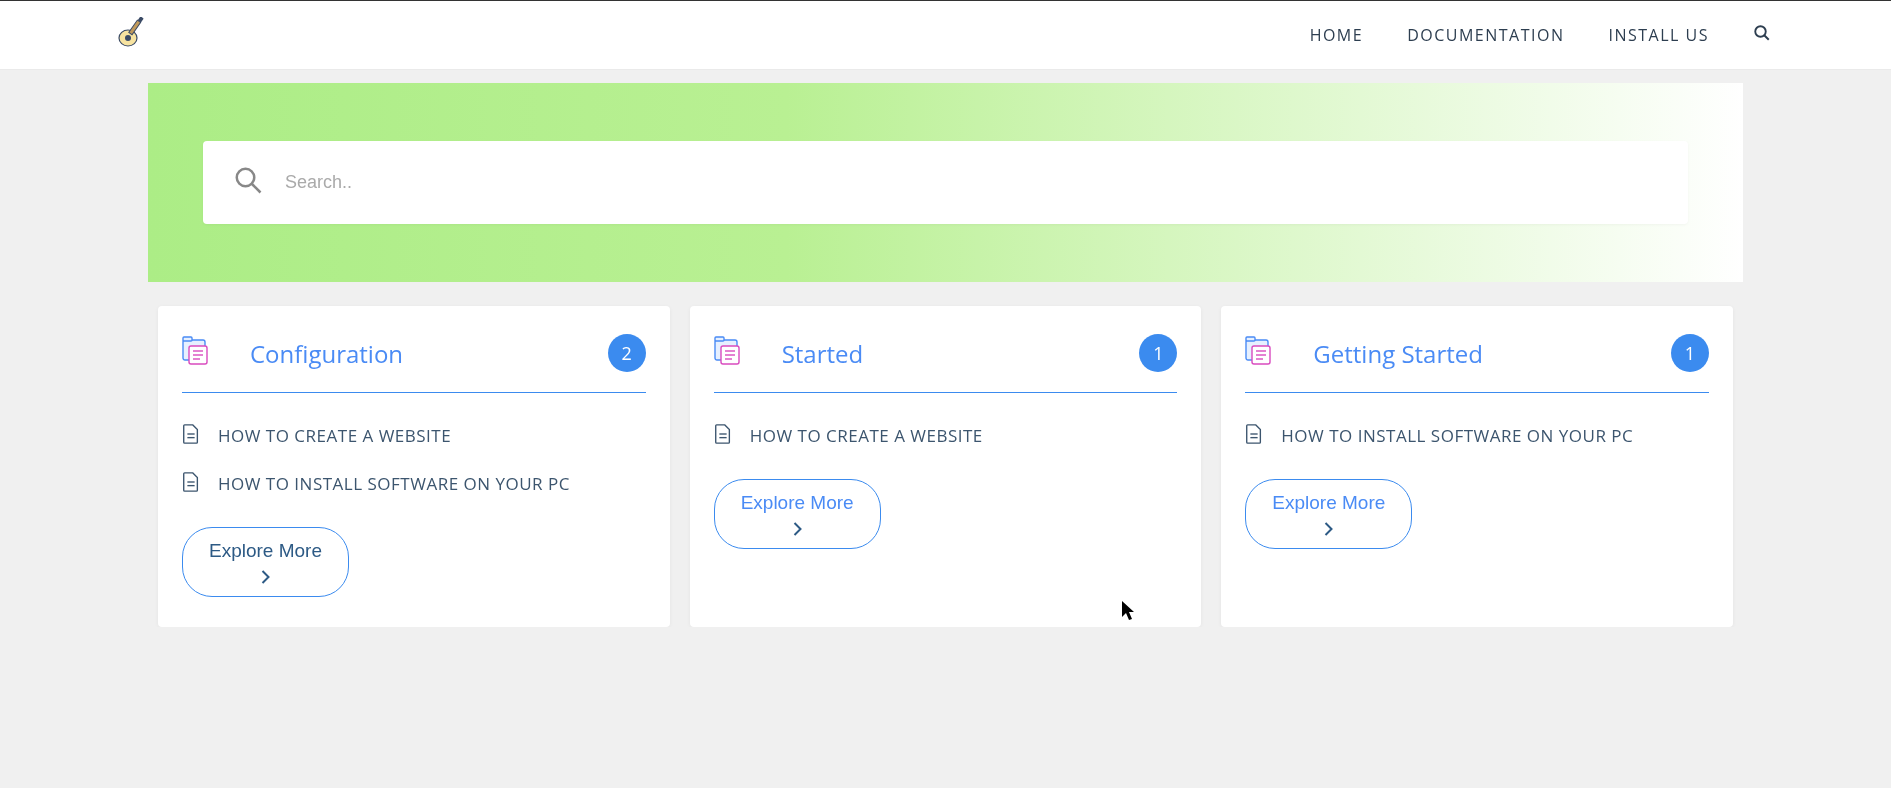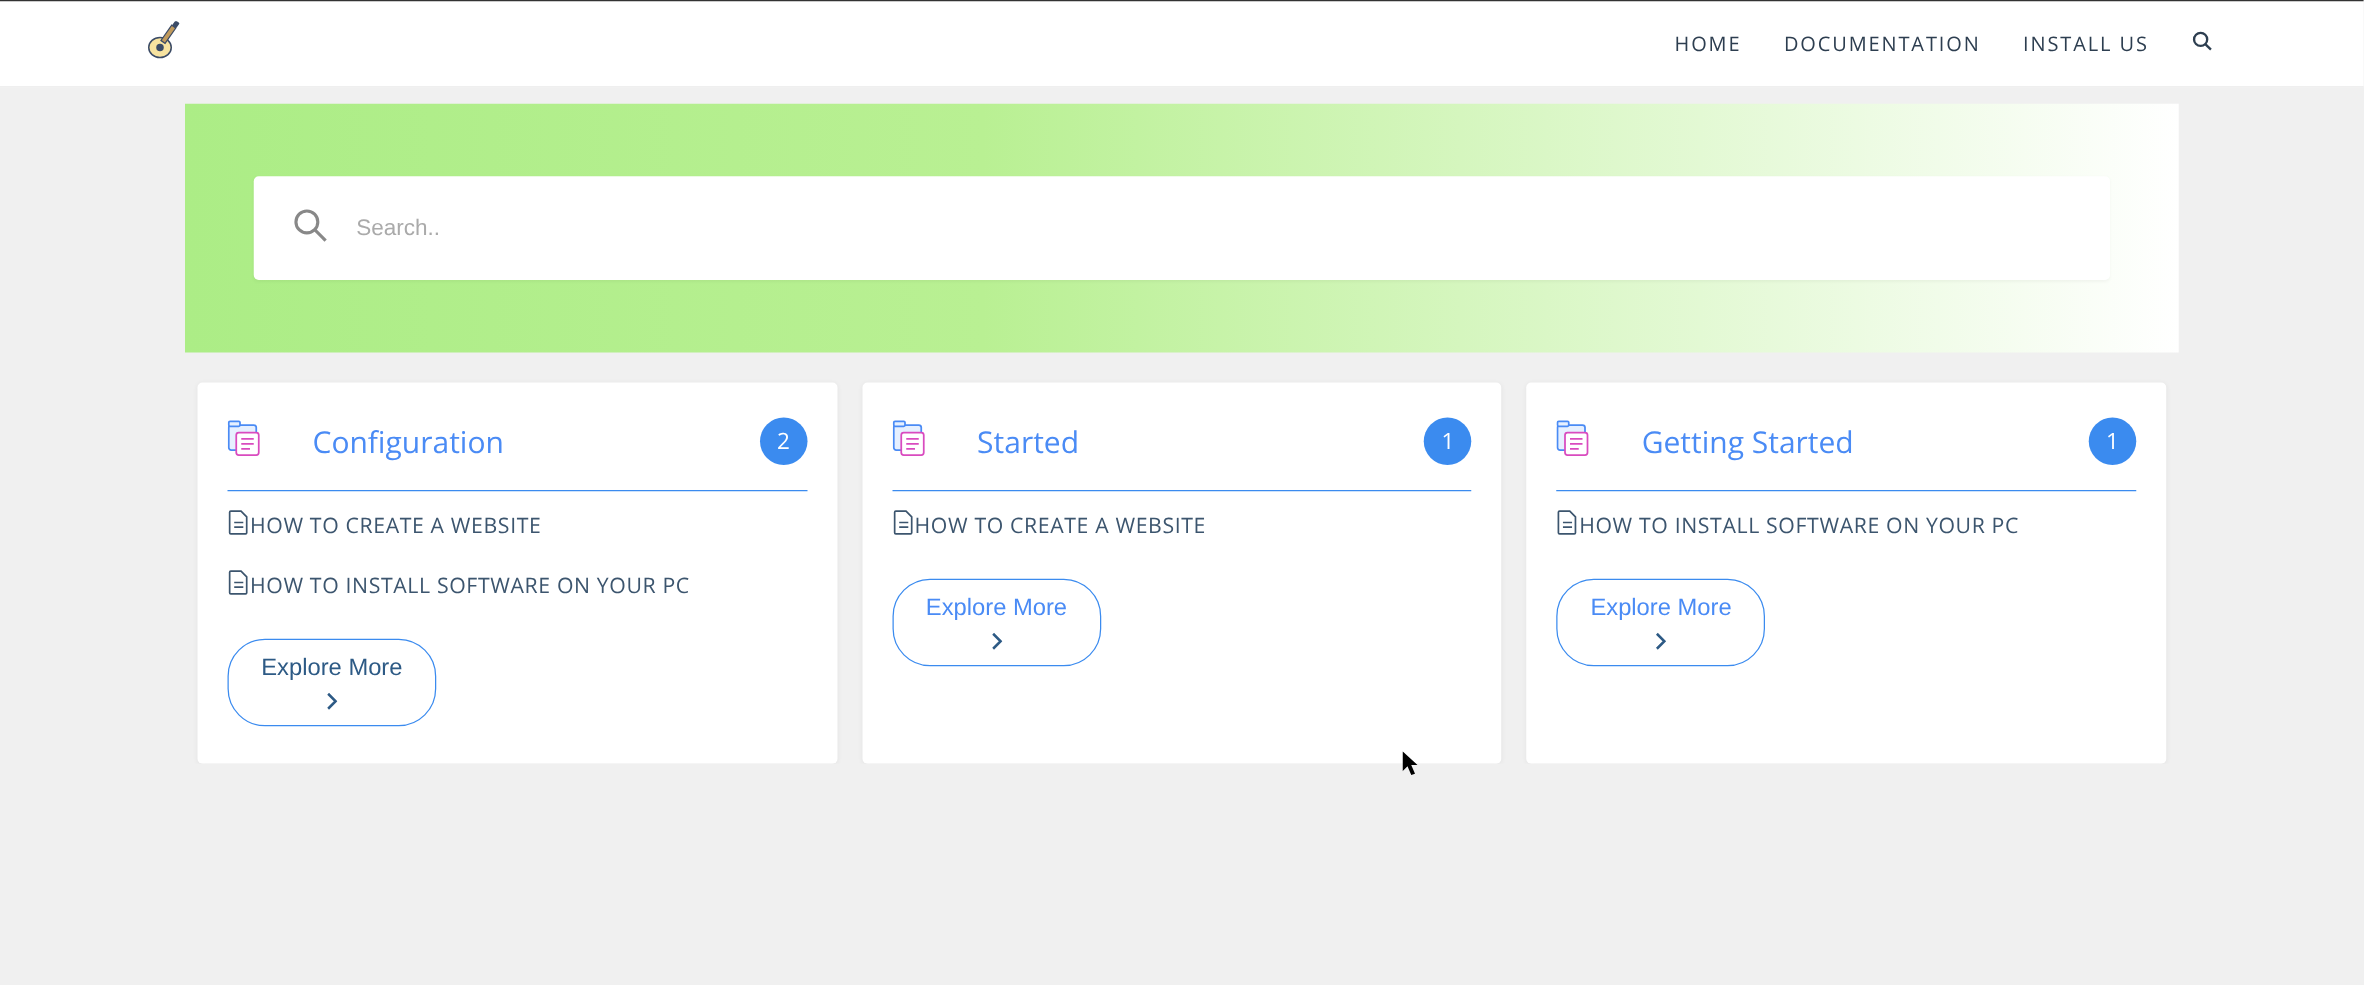--- a/index.html
+++ b/index.html
@@ -12,21 +12,21 @@
       background: #fff;
       border-top: 1px solid #333;
       border-bottom: 1px solid #eaeaea;
       height: 70px;
       display: flex;
       align-items: center;
       justify-content: space-between;
       padding: 0 120px 0 115px;
     }
     .logo-slot svg { width: 32px; height: 32px; }
-    .nav { display: flex; align-items: center; gap: 34px; }
+    .nav { display: flex; align-items: center; gap: 44px; }
     .nav-link {
       font-size: 16px;
       letter-spacing: 1.5px;
       color: #2d3e50;
       font-weight: 400;
       cursor: pointer;
     }
     .search-header-icon { color: #2d3e50; cursor: pointer; }
     .search-header-icon svg { width: 18px; height: 18px; }
 
@@ -69,21 +69,21 @@
       border-radius: 4px;
       padding: 28px 24px 30px;
       box-shadow: 0 1px 4px rgba(0,0,0,0.05);
     }
     .card-header {
       display: flex;
       align-items: center;
       justify-content: space-between;
       padding-bottom: 20px;
       border-bottom: 1px solid #3b8bef;
-      margin-bottom: 12px;
+      margin-bottom: 28px;
     }
     .card-header-left {
       display: flex;
       align-items: center;
       gap: 40px;
     }
     .folder-icon svg { width: 28px; height: 30px; }
     .card-title {
       font-size: 24px;
       font-weight: 500;
@@ -97,20 +97,21 @@
       color: #fff;
       font-size: 18px;
       font-weight: 500;
       display: flex;
       align-items: center;
       justify-content: center;
     }
     .article {
       display: flex;
       align-items: flex-start;
+      gap: 18px;
       margin-bottom: 18px;
     }
     .article svg { width: 18px; height: 20px; color: #3c556e; flex-shrink: 0; margin-top: 3px; }
     .article-title {
       font-size: 17px;
       letter-spacing: 0.5px;
       color: #3c556e;
       font-weight: 400;
       line-height: 1.75;
     }

